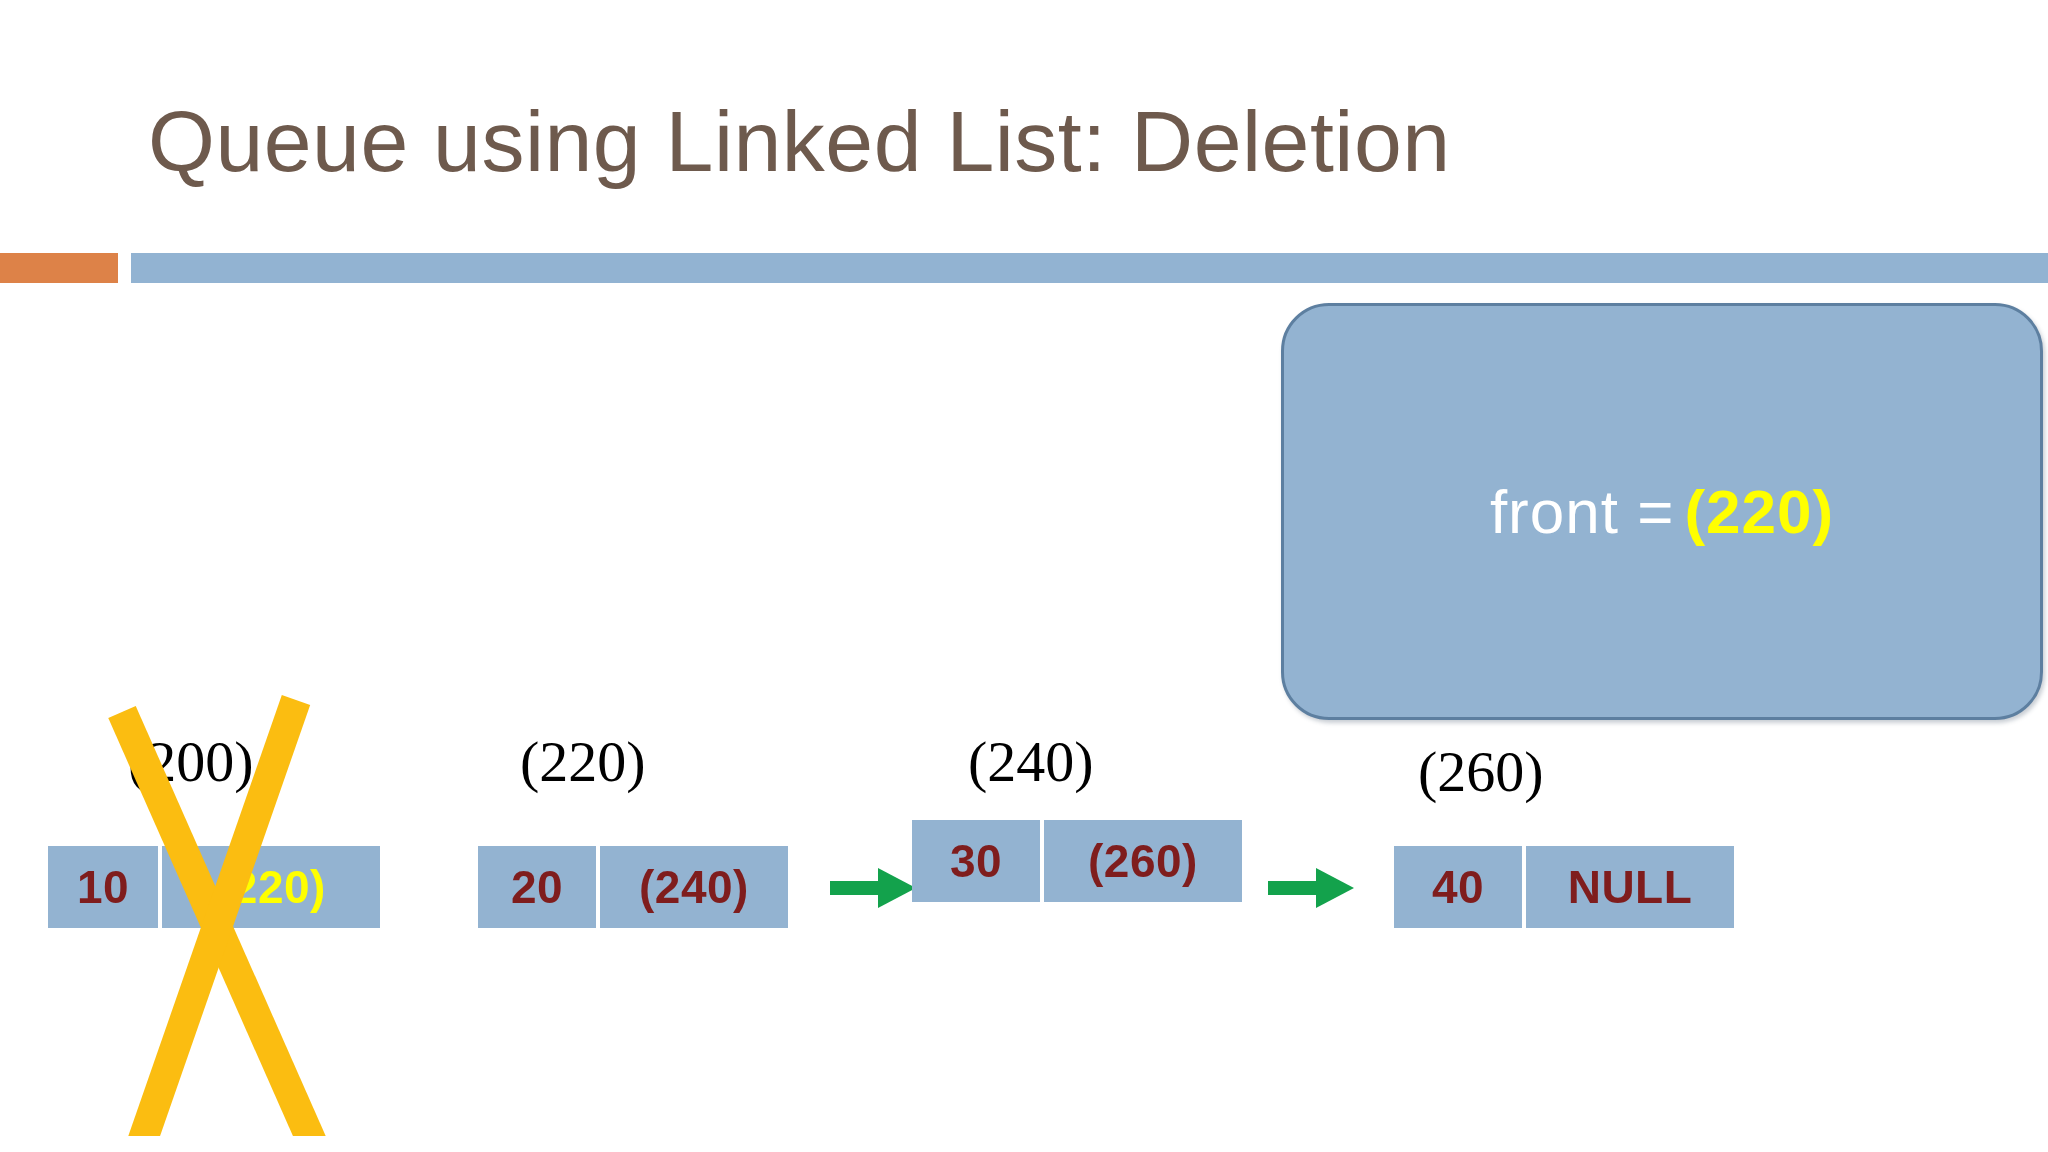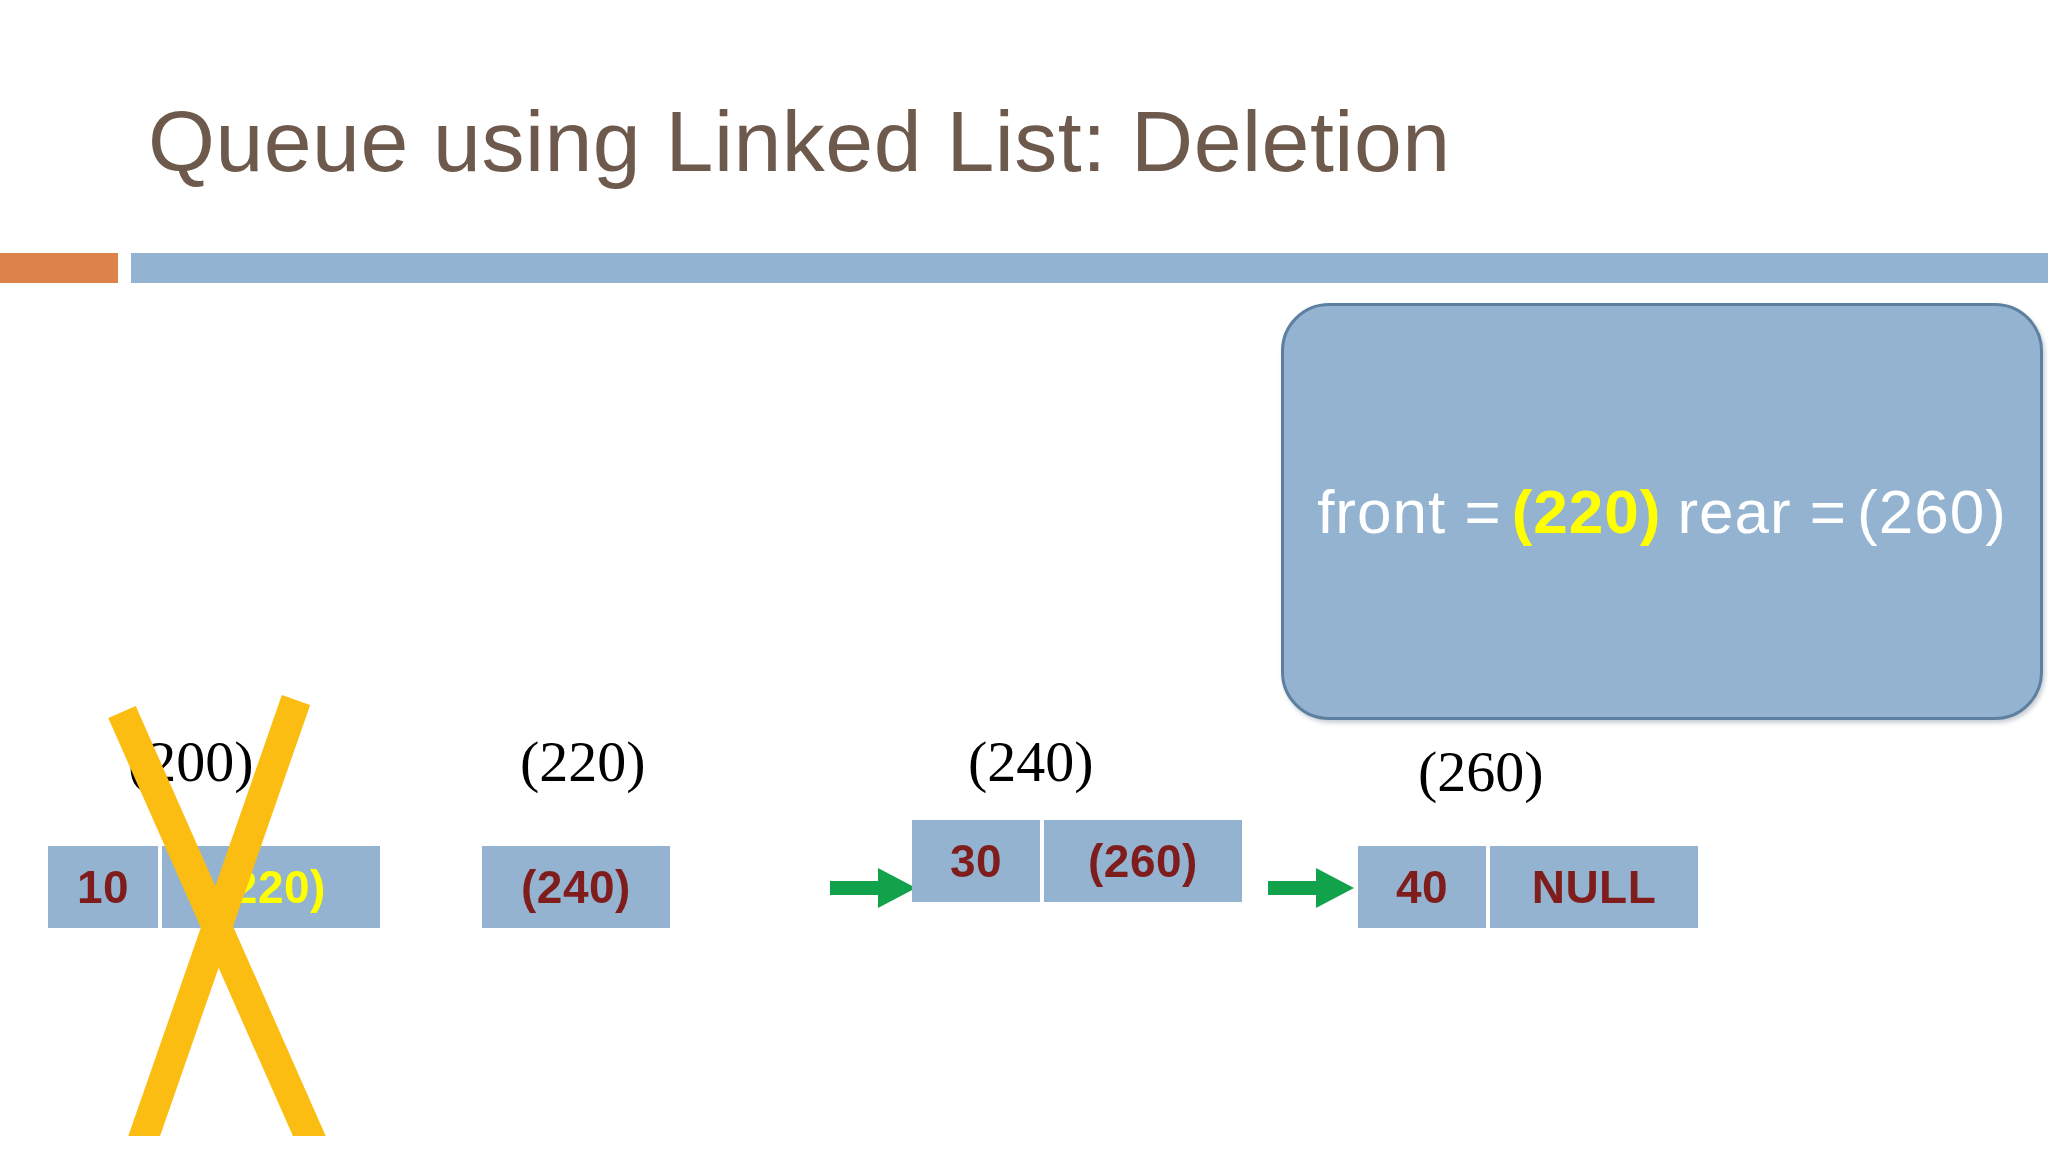--- a/index.html
+++ b/index.html
@@ -140,33 +140,31 @@
 
   <div id="slide-title">Queue using Linked List: Deletion</div>
 
   <div class="accent-bar-orange"></div>
   <div class="accent-bar-blue"></div>
 
   <div id="info-box">
     <div class="info-line">
       <span>front =</span><span class="val hl">(220)</span>
     </div>
-    <div class="info-line">
-      <span>rear =</span><span class="val">(260)</span>
-    </div>
   </div>
 
   <div class="node-label" style="left:128px; top:728px;">(200)</div>
   <div class="node" style="left:48px; top:846px;">
     <div class="cell" style="width:110px;">10</div>
     <div class="cell sep ptr-yellow" style="width:218px;">(220)</div>
   </div>
 
   <div class="node-label" style="left:520px; top:728px;">(220)</div>
   <div class="node" style="left:478px; top:846px;">
+    <div class="cell" style="width:118px;">20</div>
     <div class="cell sep" style="width:188px;">(240)</div>
   </div>
 
   <svg class="arrow" style="left:830px; top:858px;" viewBox="0 0 86 60">
     <g fill="#13A24C">
       <rect x="0" y="23" width="56" height="14"></rect>
       <polygon points="48,10 86,30 48,50"></polygon>
     </g>
   </svg>
 
@@ -178,21 +176,21 @@
 
   <svg class="arrow" style="left:1268px; top:858px;" viewBox="0 0 86 60">
     <g fill="#13A24C">
       <rect x="0" y="23" width="56" height="14"></rect>
       <polygon points="48,10 86,30 48,50"></polygon>
     </g>
   </svg>
 
   <div class="node-label" style="left:1418px; top:738px;">(260)</div>
   <div class="node" style="left:1358px; top:846px;">
-    <div class="cell" style="width:128px;">40</div>
+    <div class="cell" style="width:128px;margin-left:36px;">40</div>
     <div class="cell sep" style="width:208px;">NULL</div>
   </div>
 
   <svg id="delete-x" viewBox="0 0 310 462">
     <g stroke="#FBBD11" stroke-width="30" stroke-linecap="butt">
       <line x1="22" y1="22" x2="212" y2="452"></line>
       <line x1="196" y1="10" x2="40" y2="458"></line>
     </g>
   </svg>
 

